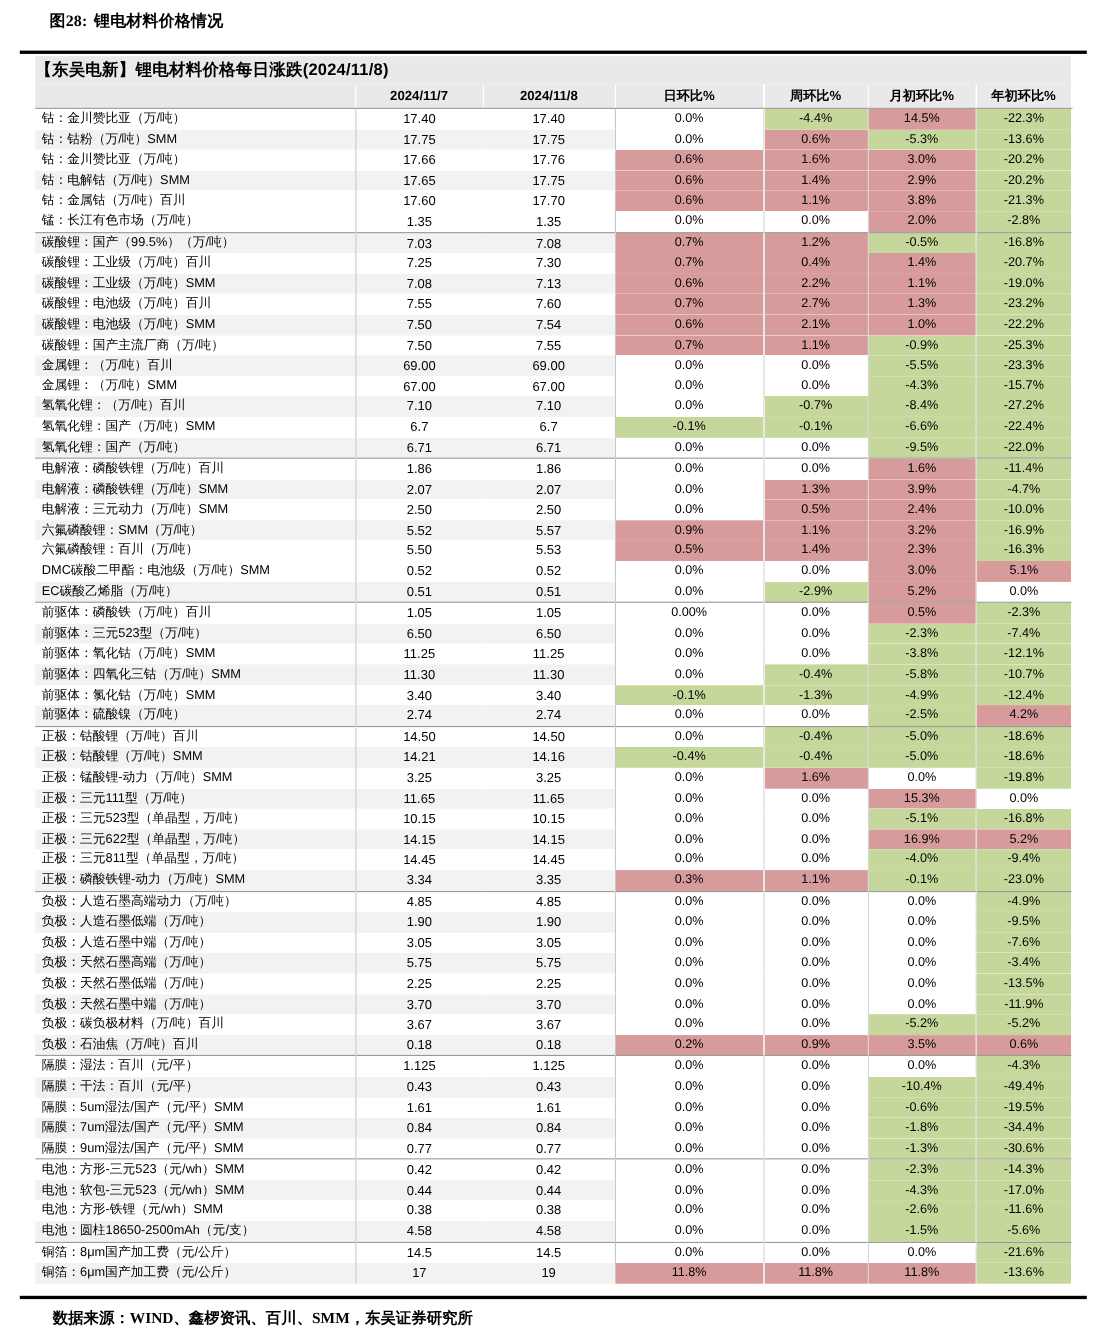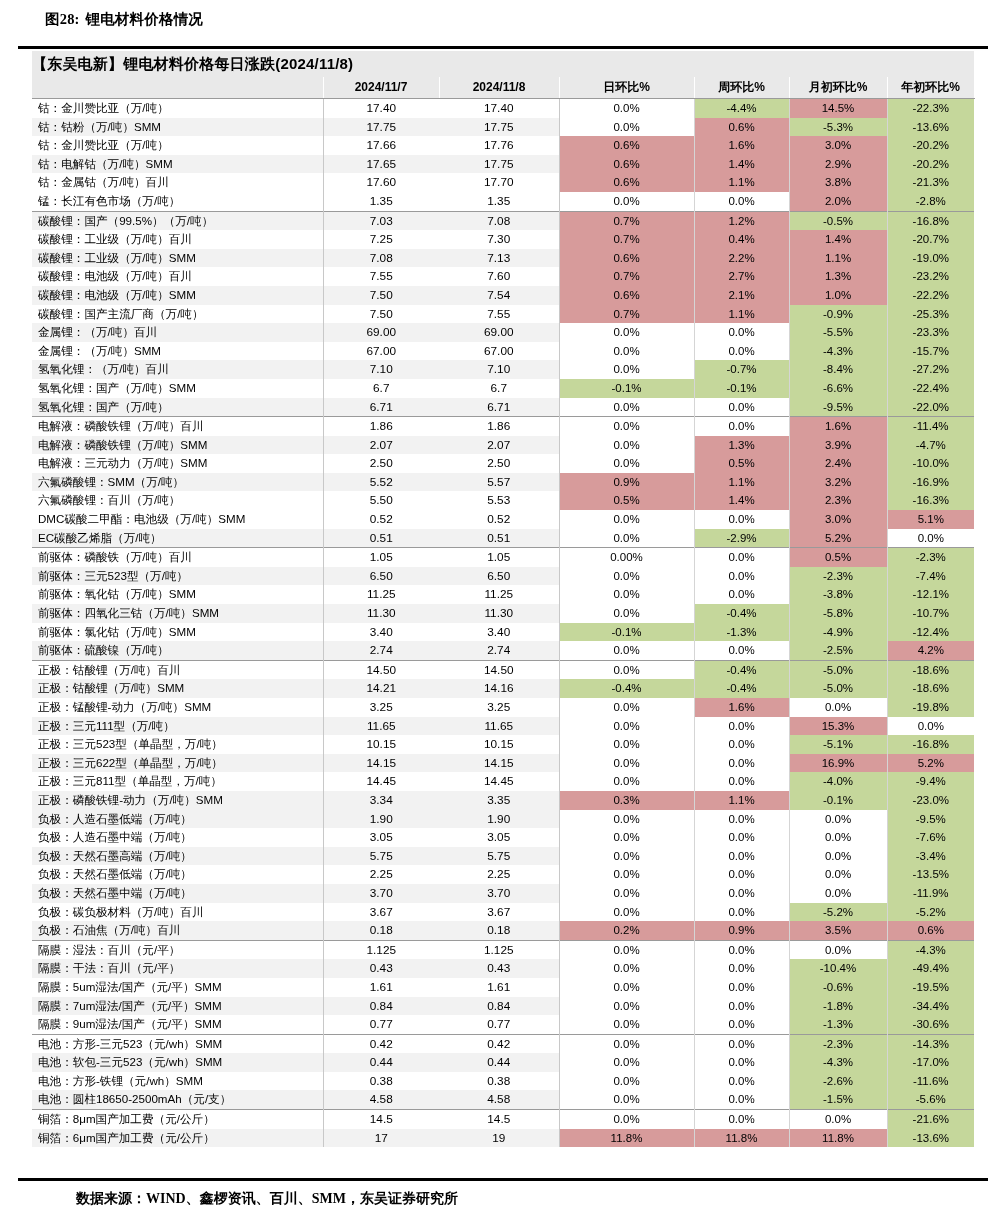--- a/index.html
+++ b/index.html
@@ -50,21 +50,20 @@
 
   
   .source-line {
     position: absolute;
     left: 48px;
     top: 1190px;
     font-family: "Liberation Serif", "DejaVu Serif", serif;
     font-size: 14px;
     font-weight: bold;
     white-space: nowrap;
-    margin-left: 28px;
   }
 
   
   .table-wrap {
     position: absolute;
     left: 32px;
     top: 51px;
     width: 942px;
   }
   table.price-table {
@@ -508,20 +507,29 @@
         </tr>
         <tr class="alt">
           <td class="c-name">正极：磷酸铁锂-动力（万/吨）SMM</td>
           <td class="c-num">3.34</td>
           <td class="c-num c-d2">3.35</td>
           <td class="c-pct up">0.3%</td>
           <td class="c-pct up">1.1%</td>
           <td class="c-pct down">-0.1%</td>
           <td class="c-pct last down">-23.0%</td>
         </tr>
+        <tr class="norm grp-top">
+          <td class="c-name">负极：人造石墨高端动力（万/吨）</td>
+          <td class="c-num">4.85</td>
+          <td class="c-num c-d2">4.85</td>
+          <td class="c-pct flat">0.0%</td>
+          <td class="c-pct flat">0.0%</td>
+          <td class="c-pct flat">0.0%</td>
+          <td class="c-pct last down">-4.9%</td>
+        </tr>
         <tr class="alt">
           <td class="c-name">负极：人造石墨低端（万/吨）</td>
           <td class="c-num">1.90</td>
           <td class="c-num c-d2">1.90</td>
           <td class="c-pct flat">0.0%</td>
           <td class="c-pct flat">0.0%</td>
           <td class="c-pct flat">0.0%</td>
           <td class="c-pct last down">-9.5%</td>
         </tr>
         <tr class="norm">

